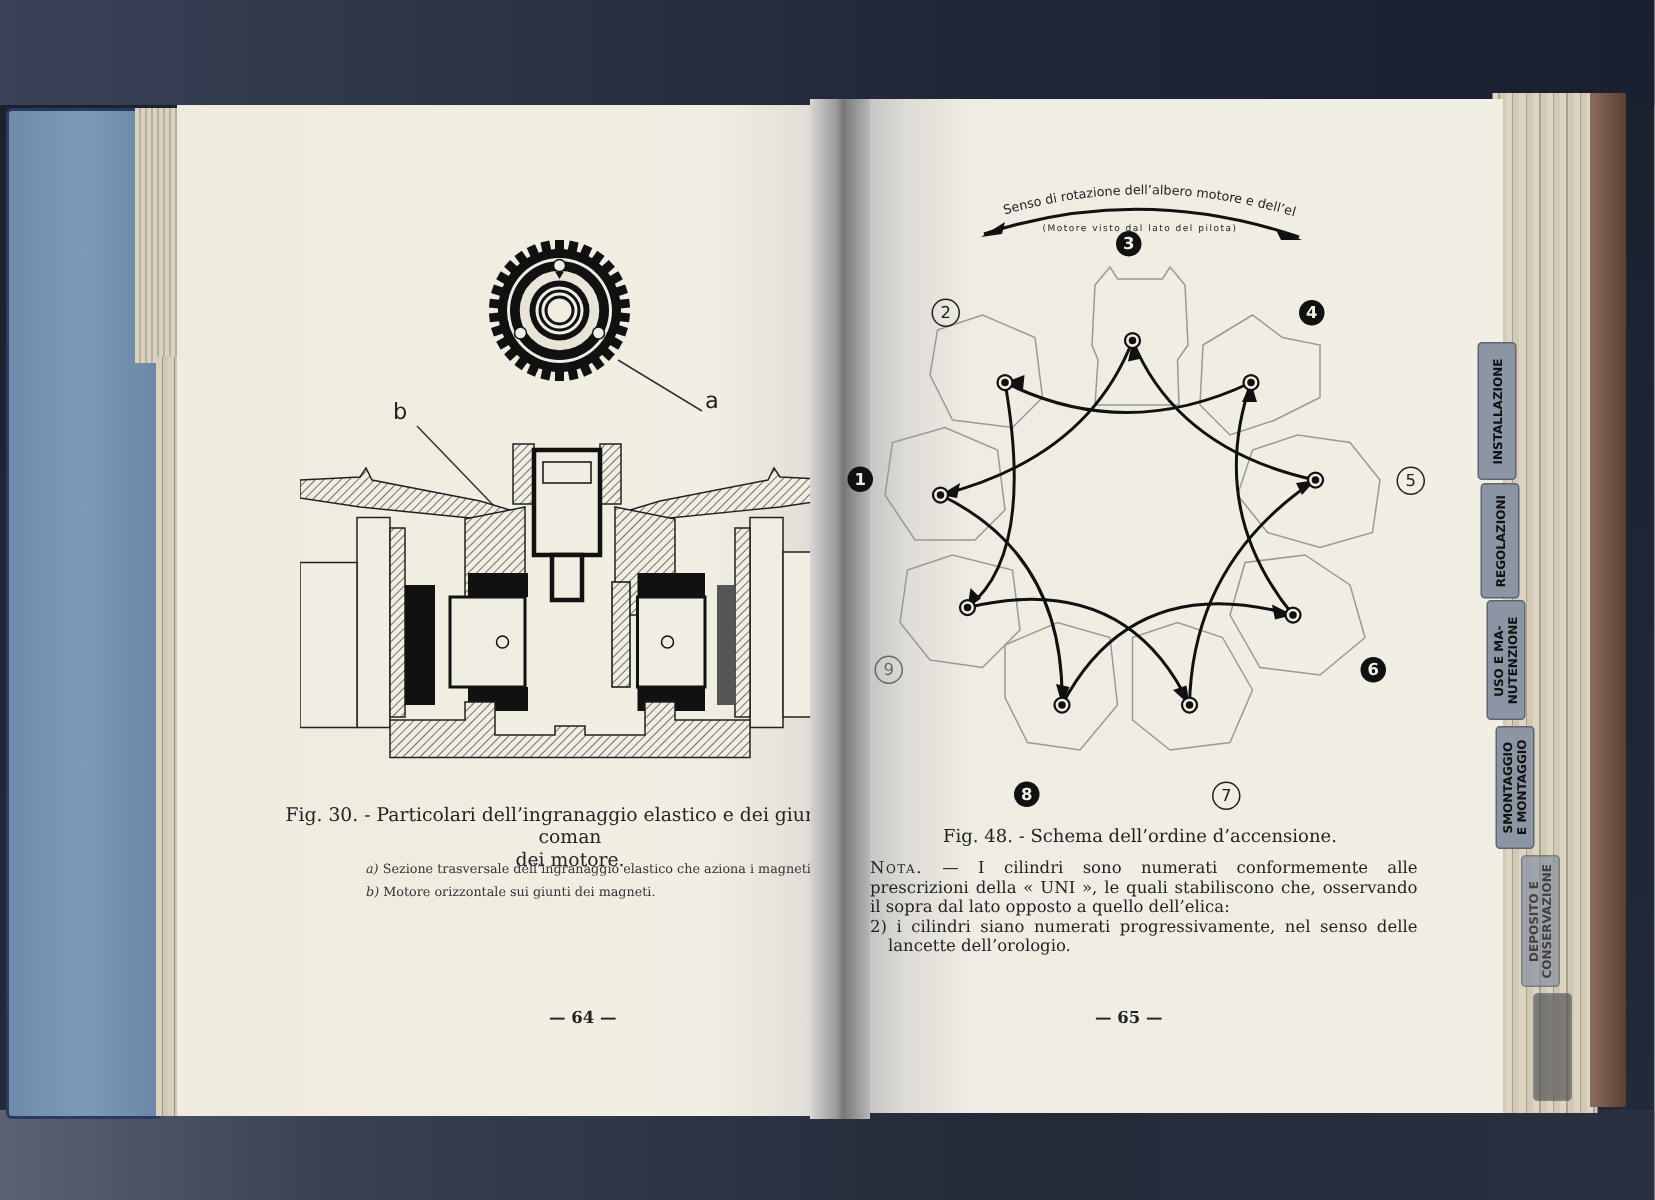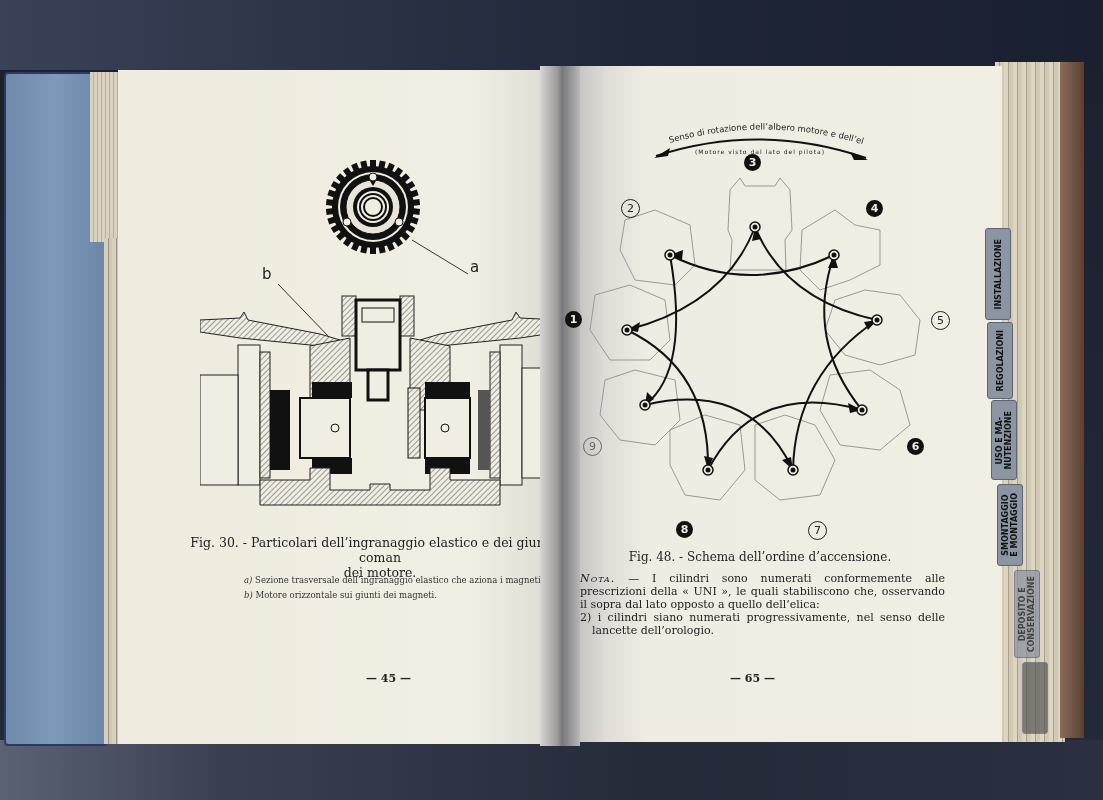--- a/index.html
+++ b/index.html
@@ -41,21 +41,21 @@
   .label-a { left:470px; top:258px; }
   .label-b { left:262px; top:265px; }
 
   .caption30 { position:absolute; left:190px; top:535px; width:380px; text-align:center;
                font-size:12.5px; color:#222; line-height:15px; }
   .sub30 { position:absolute; left:244px; top:573px; font-size:8.5px; color:#333; line-height:15px; }
   .sub30 i { font-style:italic; }
 
   .caption31 { position:absolute; left:560px; top:550px; width:400px; text-align:center; font-size:12px; color:#222; }
   .nota { position:absolute; left:580px; top:572px; width:365px; font-size:11px; color:#222; line-height:13px; text-align:justify; }
-  .nota .sc { font-variant:small-caps; letter-spacing:1px;font-style:italic; }
+  .nota .sc { font-variant:small-caps; letter-spacing:1px; }
   .nota p { margin:0; }
   .nota .li { padding-left:12px; text-indent:-12px; }
 
   .pg { position:absolute; font-size:11px; color:#222; font-weight:bold; }
   .pg-left { left:366px; top:672px; }
   .pg-right { left:730px; top:672px; }
   .numlbl { position:absolute; width:17px; height:17px; border-radius:50%; font-family:"DejaVu Sans",sans-serif;
             font-size:11px; font-weight:bold; display:flex; align-items:center; justify-content:center; }
   .num-filled { background:#111; color:#f1eee4; }
   .num-open { border:1.3px solid #222; color:#222; background:transparent; font-weight:normal; }
@@ -179,21 +179,21 @@
 </svg>
 
 <div class="caption30">
   <div>Fig. 30. - Particolari dell’ingranaggio elastico e dei giunti di coman</div>
   <div>dei motore.</div>
 </div>
 <div class="sub30">
   <div><i>a)</i> <span>Sezione trasversale dell’ingranaggio elastico che aziona i magneti.</span></div>
   <div><i>b)</i> <span>Motore orizzontale sui giunti dei magneti.</span></div>
 </div>
-<div class="pg pg-left">— 45 —</div>
+<div class="pg pg-left">— 64 —</div>
 
 <div class="page-right"></div>
 <div class="gutter"></div>
 
 <svg style="position:absolute;left:640px;top:118px;" width="240" height="50" viewBox="0 0 240 50">
   <defs>
     <path id="arcText" d="M 20 28 Q 120 -4 222 26"></path>
   </defs>
   <path d="M 16 38 Q 120 4 226 40" fill="none" stroke="#111" stroke-width="2"></path>
   <polygon points="14,40 30,30 28,38" fill="#111"></polygon>

